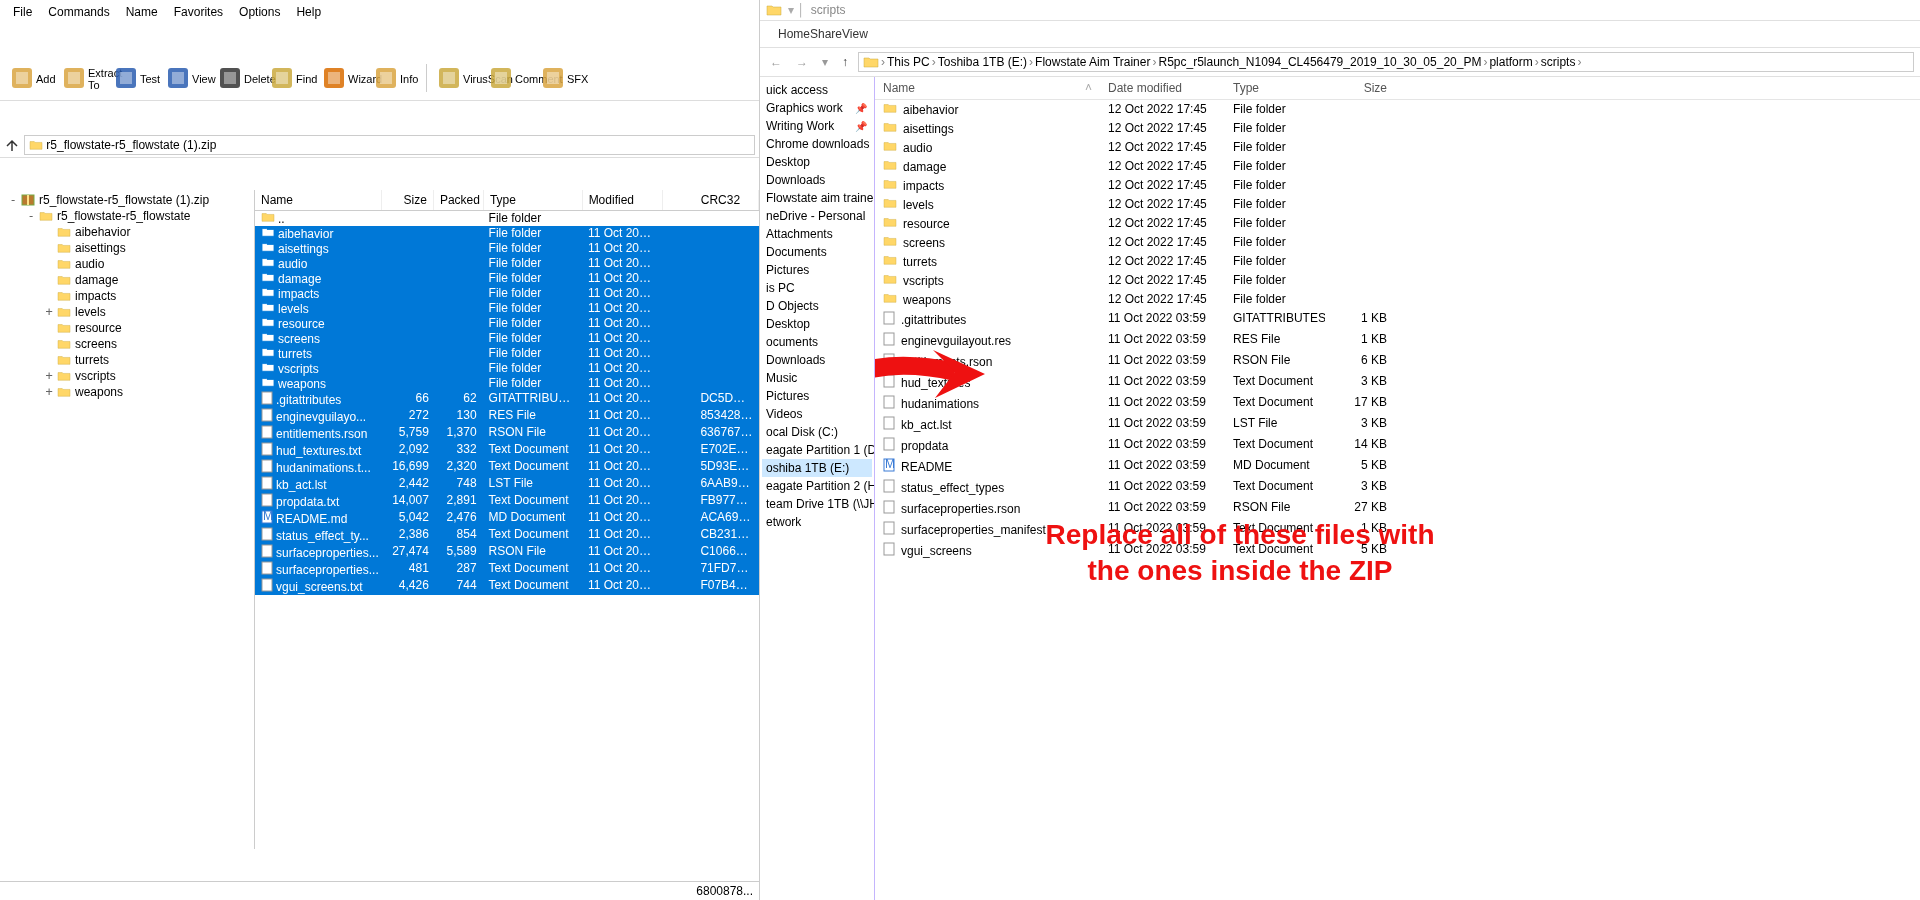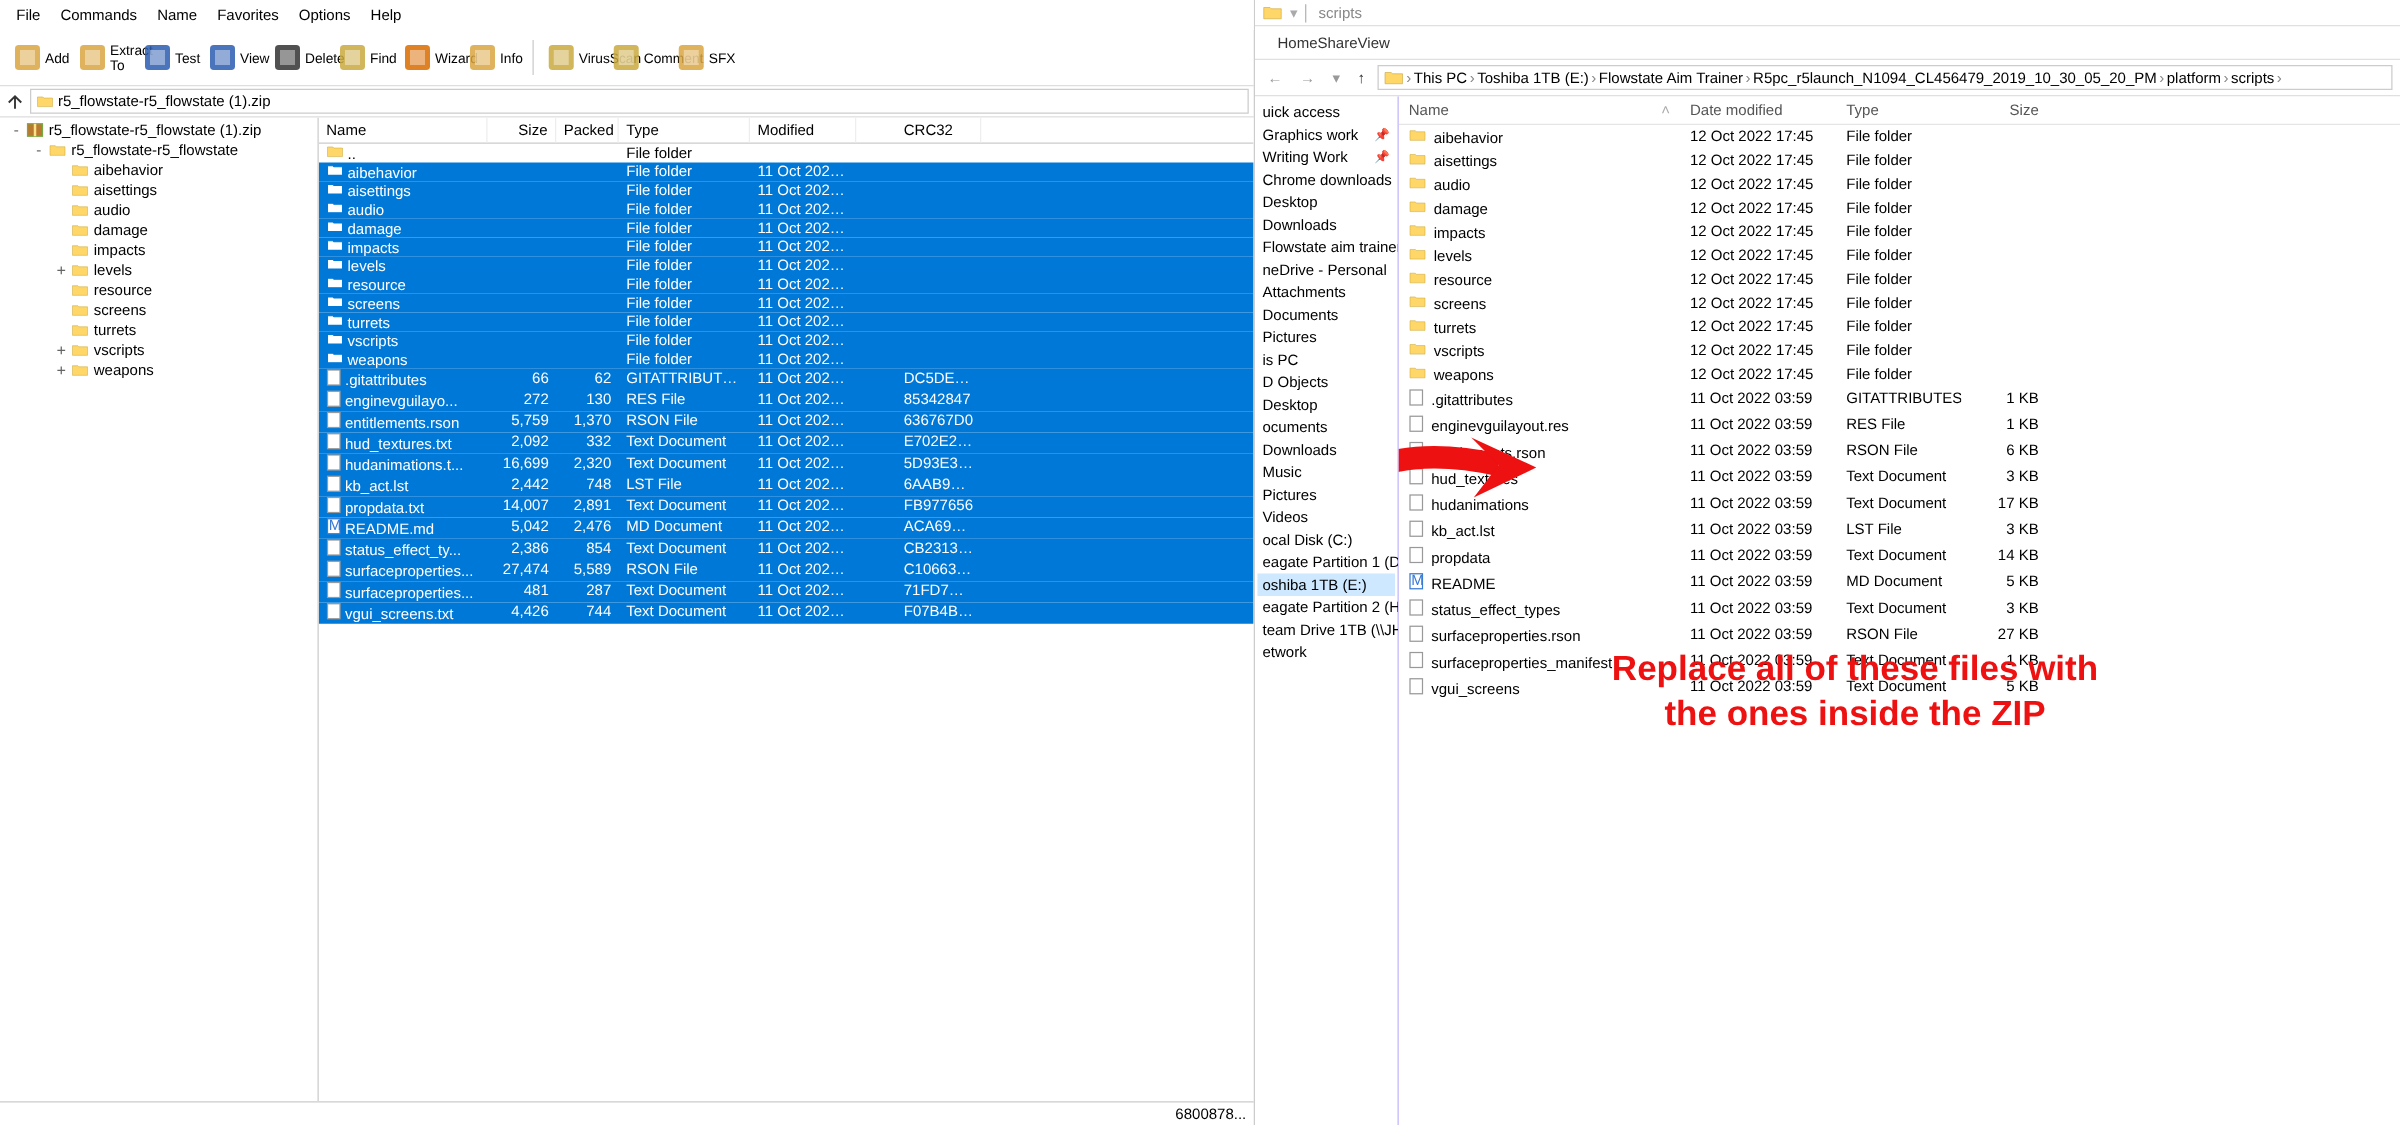--- a/index.html
+++ b/index.html
@@ -1,17 +1,17 @@
 <!DOCTYPE html>
 <html><head>
 <meta charset="utf-8">
 <style>
 * { margin: 0; padding: 0; box-sizing: border-box; font-family: "Segoe UI", Tahoma, sans-serif; font-size: 12px; }
 body { background: #fff; width: 1920px; height: 900px; overflow: hidden; display: flex; }
-.winrar { width: 1004px; height: 100%; display: flex; flex-direction: column; border-right: 1px solid #ccc; }
+.winrar { width: 760px; height: 100%; display: flex; flex-direction: column; border-right: 1px solid #ccc; gap: 32px; }
 .menu-bar { display: flex; gap: 2px; padding: 2px 6px; background: #fff; }
 .menu-bar span { padding: 3px 7px; cursor: default; }
 .toolbar { display: flex; gap: 2px; padding: 4px 6px; border-bottom: 1px solid #ddd; }
 .tool-btn { display: flex; flex-direction: row; align-items: center; width: 50px; padding: 2px; cursor: pointer; }
 .tool-btn .ico { width: 32px; height: 32px; display: flex; align-items: center; justify-content: center; }
 .tool-btn span.lbl { font-size: 11px; margin-top: 2px; }
 .tool-sep { width: 1px; background: #ccc; margin: 4px 4px; }
 .path-bar { display: flex; align-items: center; padding: 2px 4px; border-bottom: 1px solid #ddd; }
 .path-bar .up-ico { width: 16px; height: 16px; margin-right: 4px; display:flex; align-items:center; justify-content:center;}
 .path-bar .path-txt { flex: 1; padding: 2px 4px; border: 1px solid #ccc; background: #fff; }

